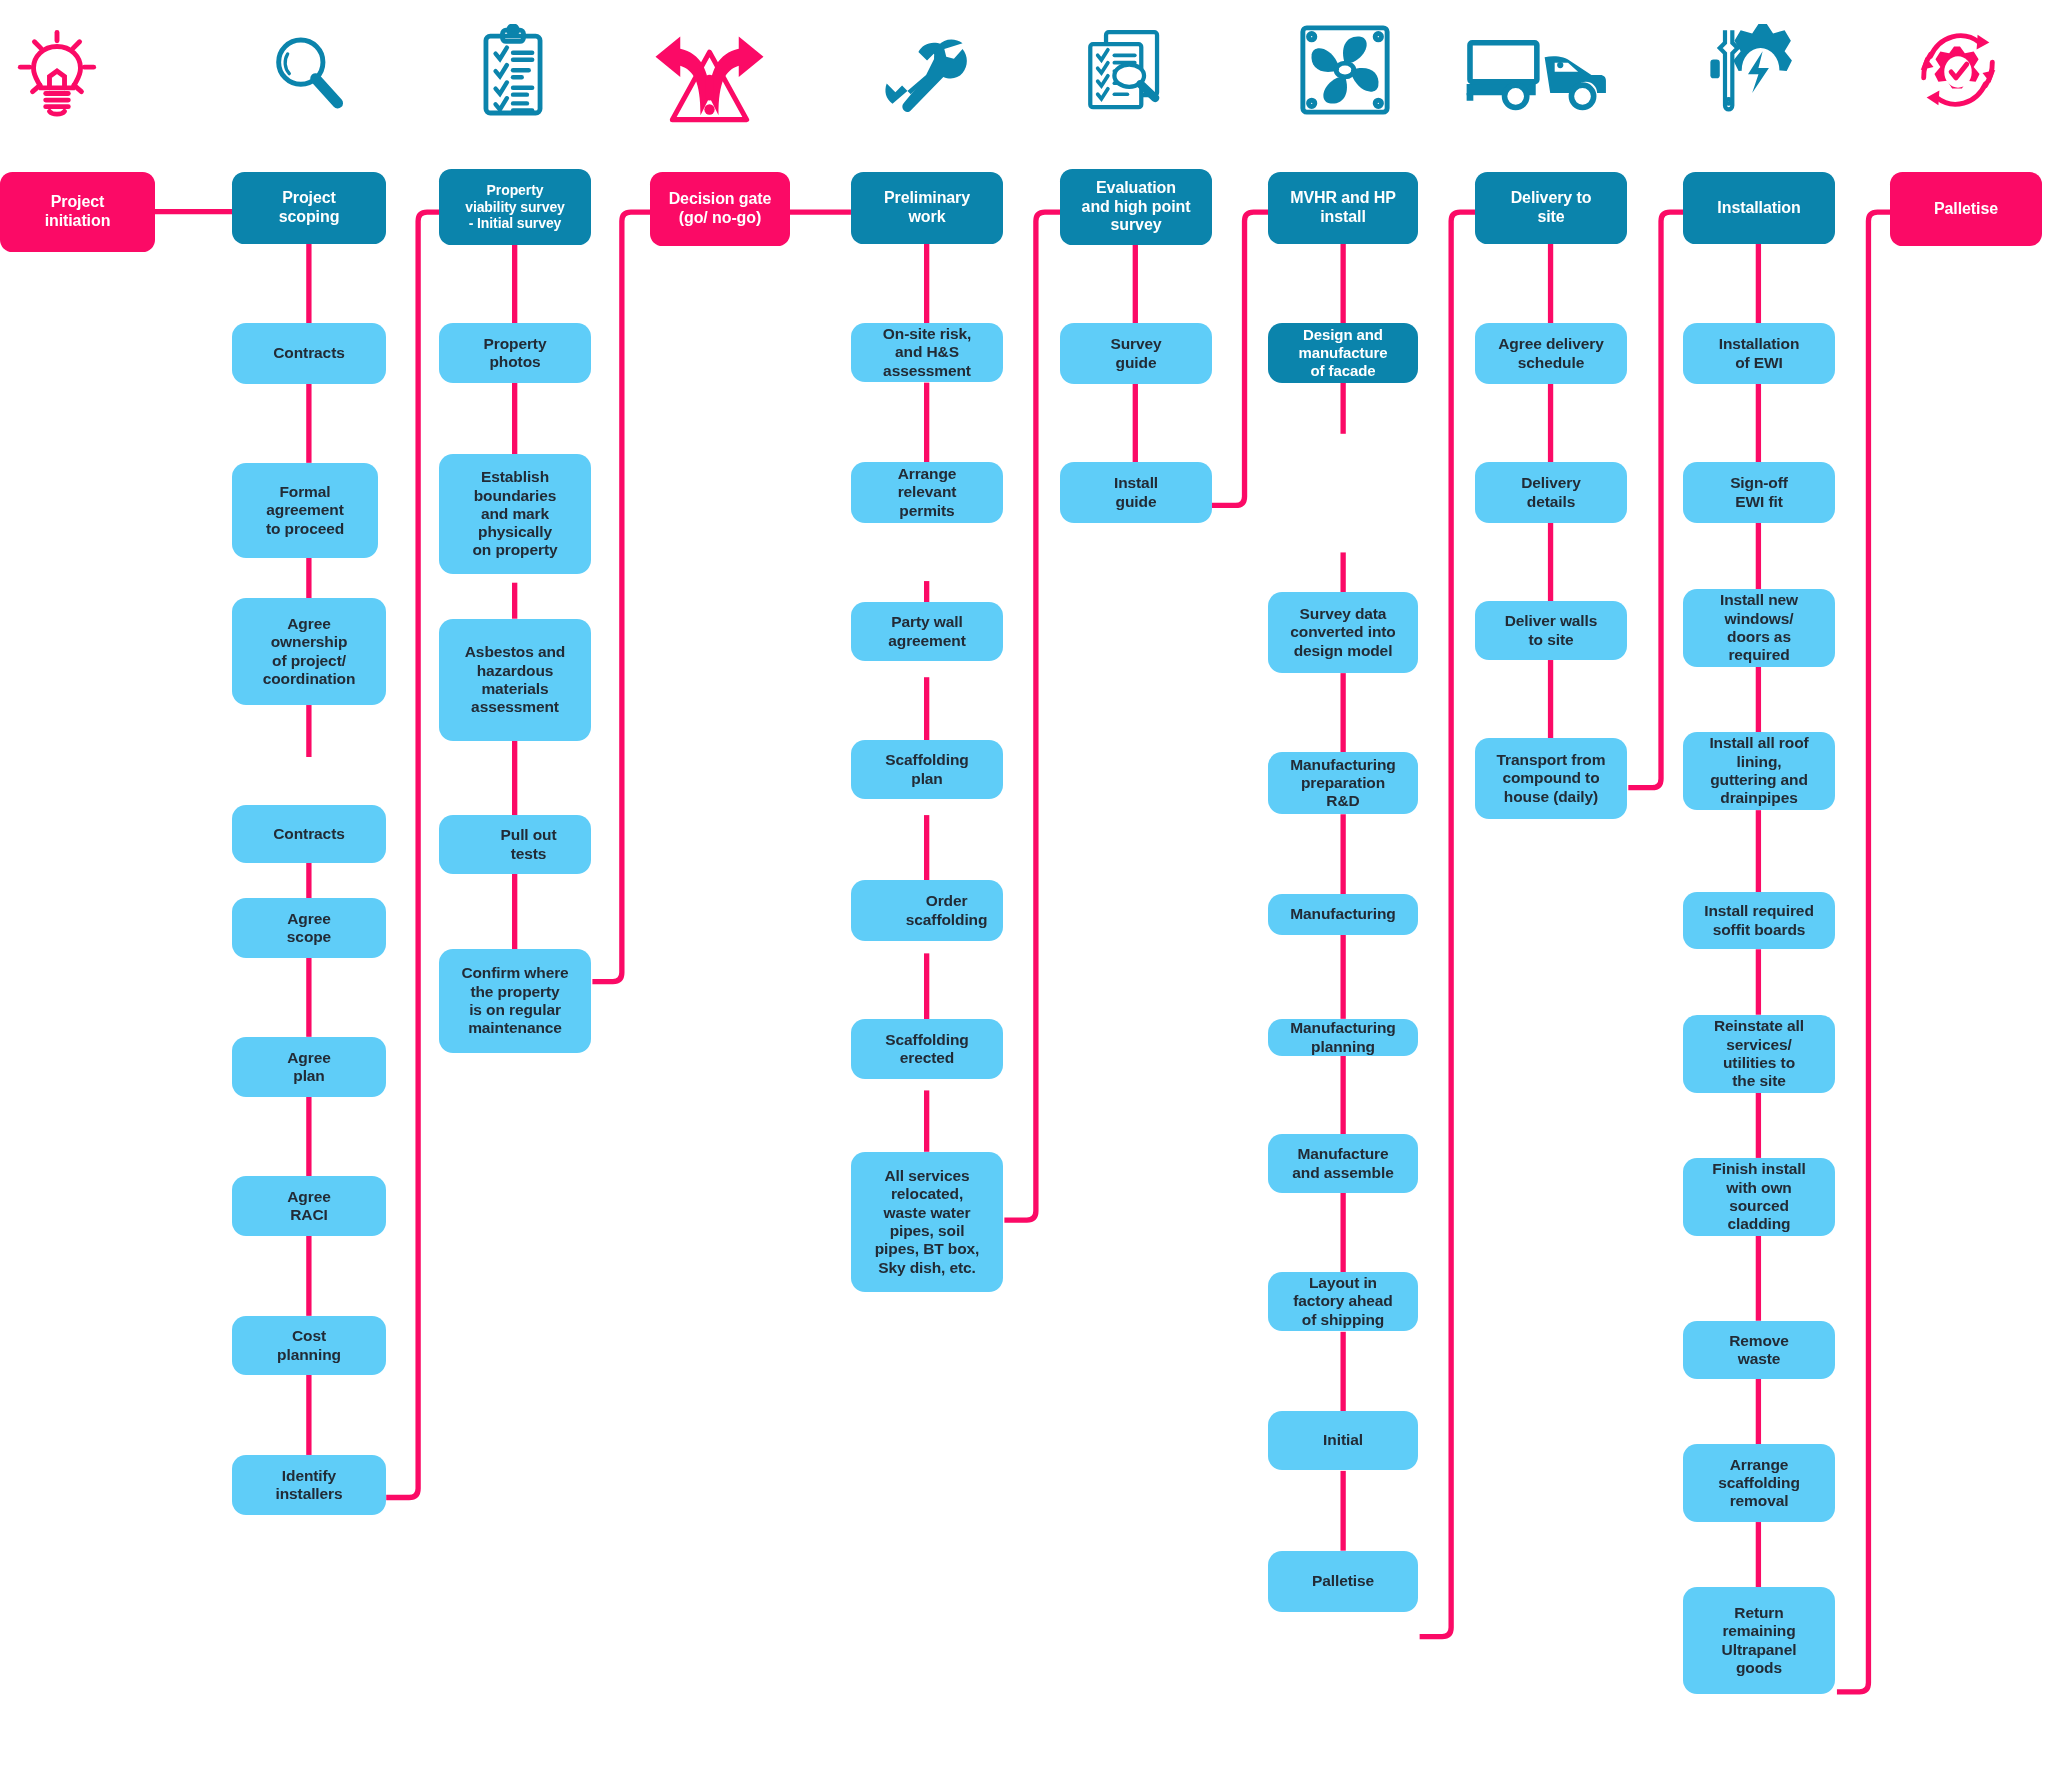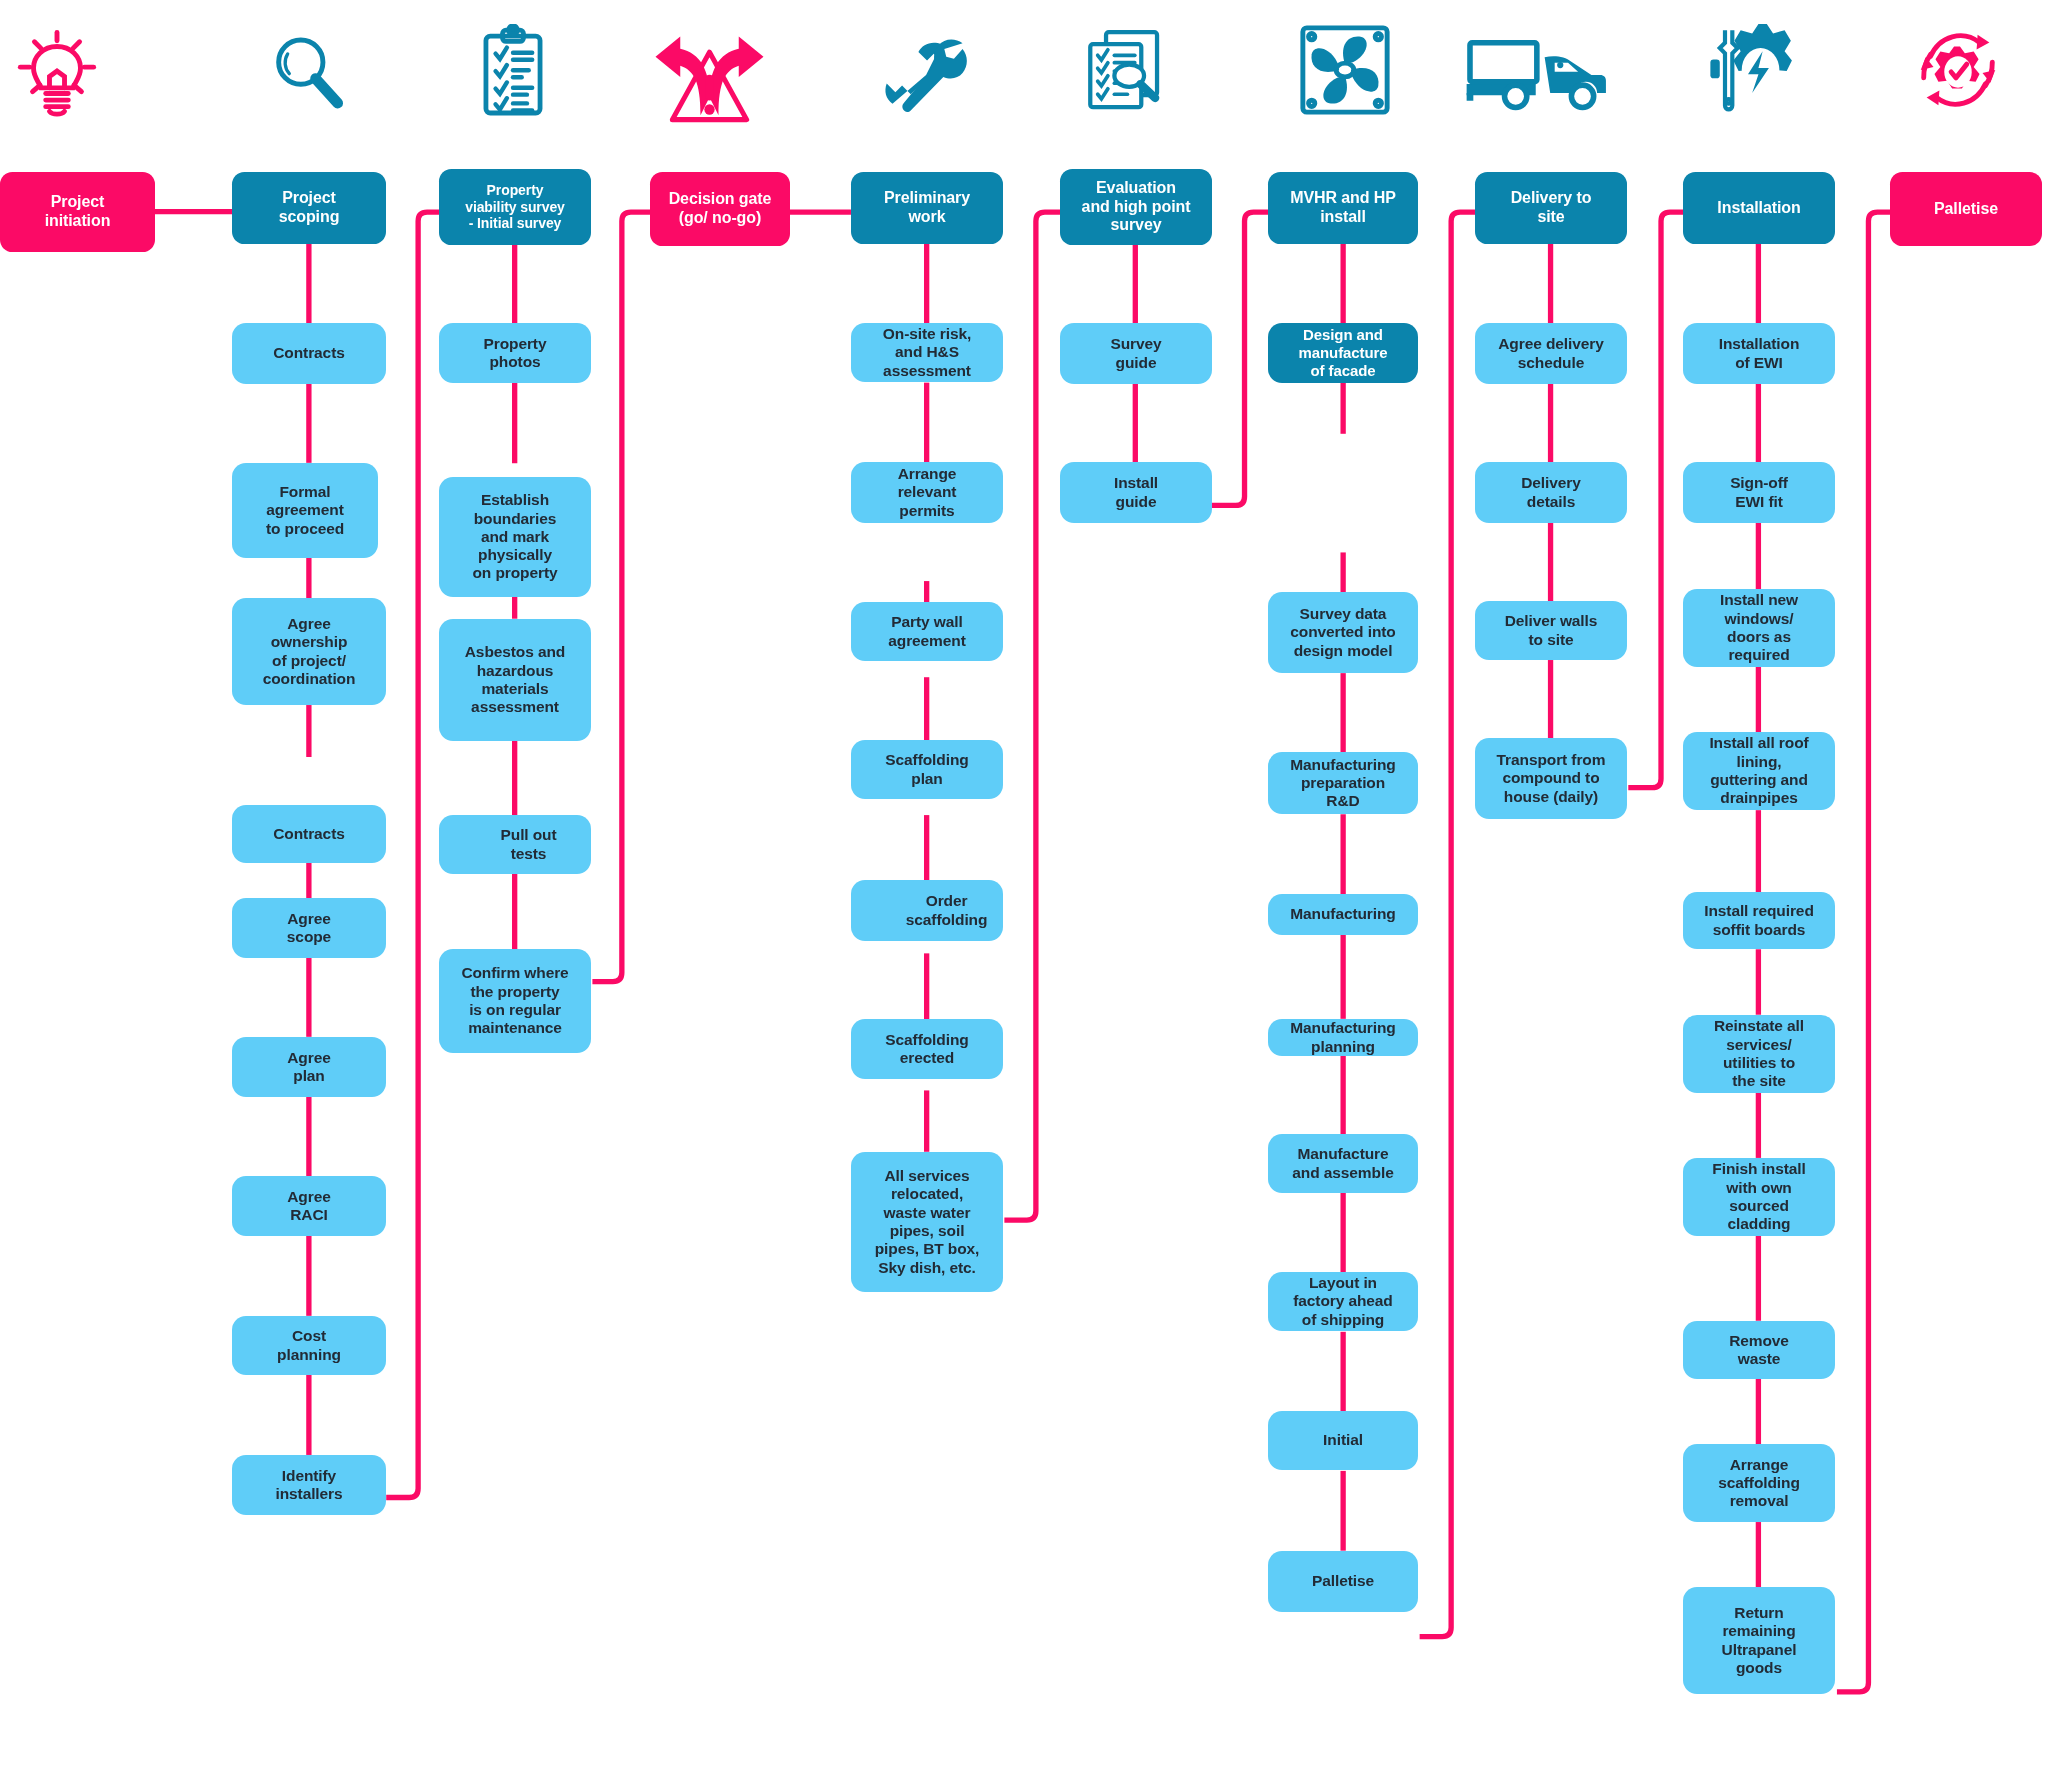--- a/index.html
+++ b/index.html
@@ -338,21 +338,21 @@
   <div class="node sky" style="left:232px;top:1455px;width:154px;height:60px;">
     <span class="lbl">Identify<br>installers</span>
   </div>
 
   <div class="node teal headline" style="left:439px;top:169px;width:152px;height:76px;font-size:14px;">
     <span class="lbl">Property<br>viability survey<br>- Initial survey</span>
   </div>
   <div class="node sky" style="left:439px;top:323px;width:152px;height:60px;">
     <span class="lbl">Property<br>photos</span>
   </div>
-  <div class="node sky" style="left:439px;top:477px;width:152px;height:120px;">
+  <div class="node sky" style="left:439px;top:454px;width:152px;height:120px;">
     <span class="lbl">Establish<br>boundaries<br>and mark<br>physically<br>on property</span>
   </div>
   <div class="node sky" style="left:439px;top:619px;width:152px;height:122px;">
     <span class="lbl">Asbestos and<br>hazardous<br>materials<br>assessment</span>
   </div>
   <div class="node sky" style="left:439px;top:815px;width:152px;height:59px;padding-left:32px;">
     <span class="lbl">Pull out<br>tests</span>
   </div>
   <div class="node sky" style="left:439px;top:949px;width:152px;height:104px;">
     <span class="lbl">Confirm where<br>the property<br>is on regular<br>maintenance</span>

